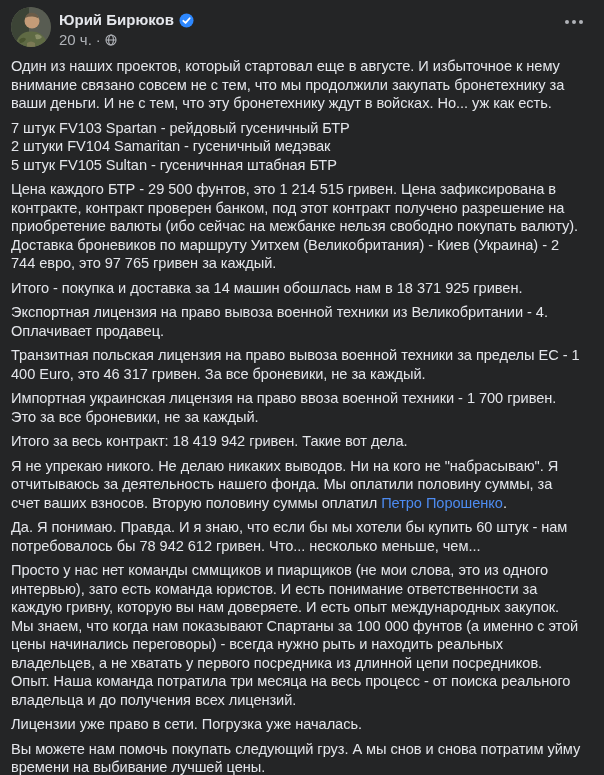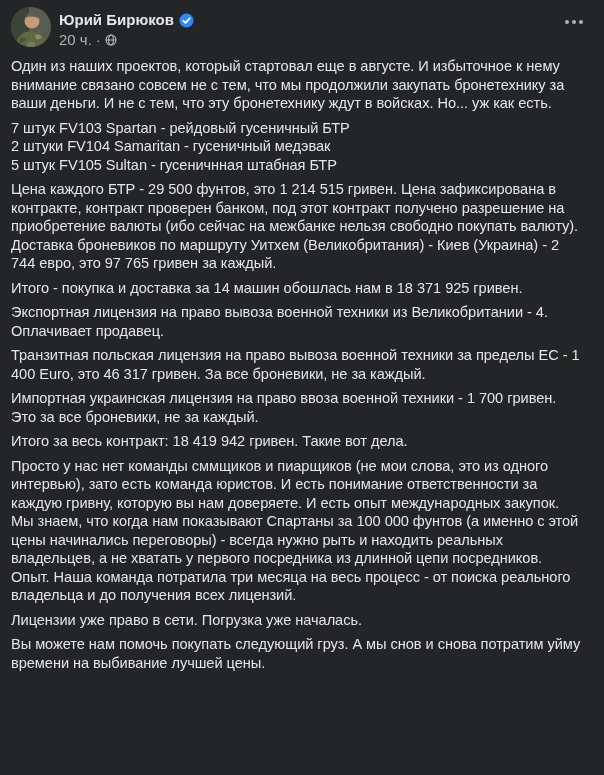--- a/index.html
+++ b/index.html
@@ -153,18 +153,20 @@
     <p>Один из наших проектов, который стартовал еще в августе. И избыточное к нему внимание связано совсем не с тем, что мы продолжили закупать бронетехнику за ваши деньги. И не с тем, что эту бронетехнику ждут в войсках. Но... уж как есть.</p>
     <p>7 штук FV103 Spartan - рейдовый гусеничный БТР
 2 штуки FV104 Samaritan - гусеничный медэвак
 5 штук FV105 Sultan - гусеничнная штабная БТР</p>
     <p>Цена каждого БТР - 29 500 фунтов, это 1 214 515 гривен. Цена зафиксирована в контракте, контракт проверен банком, под этот контракт получено разрешение на приобретение валюты (ибо сейчас на межбанке нельзя свободно покупать валюту). Доставка броневиков по маршруту Уитхем (Великобритания) - Киев (Украина) - 2 744 евро, это 97 765 гривен за каждый.</p>
     <p>Итого - покупка и доставка за 14 машин обошлась нам в 18 371 925 гривен.</p>
     <p>Экспортная лицензия на право вывоза военной техники из Великобритании - 4. Оплачивает продавец.</p>
     <p>Транзитная польская лицензия на право вывоза военной техники за пределы ЕС - 1 400 Euro, это 46 317 гривен. За все броневики, не за каждый.</p>
     <p>Импортная украинская лицензия на право ввоза военной техники - 1 700 гривен. Это за все броневики, не за каждый.</p>
     <p>Итого за весь контракт: 18 419 942 гривен. Такие вот дела.</p>
+    <p><span>Я не упрекаю никого. Не делаю никаких выводов. Ни на кого не "набрасываю". Я отчитываюсь за деятельность нашего фонда. Мы оплатили половину суммы, за счет ваших взносов. Вторую половину суммы оплатил </span><a class="profile-link">Петро Порошенко</a><span>.</span></p>
+    <p>Да. Я понимаю. Правда. И я знаю, что если бы мы хотели бы купить 60 штук - нам потребовалось бы 78 942 612 гривен. Что... несколько меньше, чем...</p>
     <p>Просто у нас нет команды сммщиков и пиарщиков (не мои слова, это из одного интервью), зато есть команда юристов. И есть понимание ответственности за каждую гривну, которую вы нам доверяете. И есть опыт международных закупок. Мы знаем, что когда нам показывают Спартаны за 100 000 фунтов (а именно с этой цены начинались переговоры) - всегда нужно рыть и находить реальных владельцев, а не хватать у первого посредника из длинной цепи посредников. Опыт. Наша команда потратила три месяца на весь процесс - от поиска реального владельца и до получения всех лицензий.</p>
     <p>Лицензии уже право в сети. Погрузка уже началась.</p>
     <p>Вы можете нам помочь покупать следующий груз. А мы снов и снова потратим уйму времени на выбивание лучшей цены.</p>
   </div>
 
 </div>
 
 </body></html>

